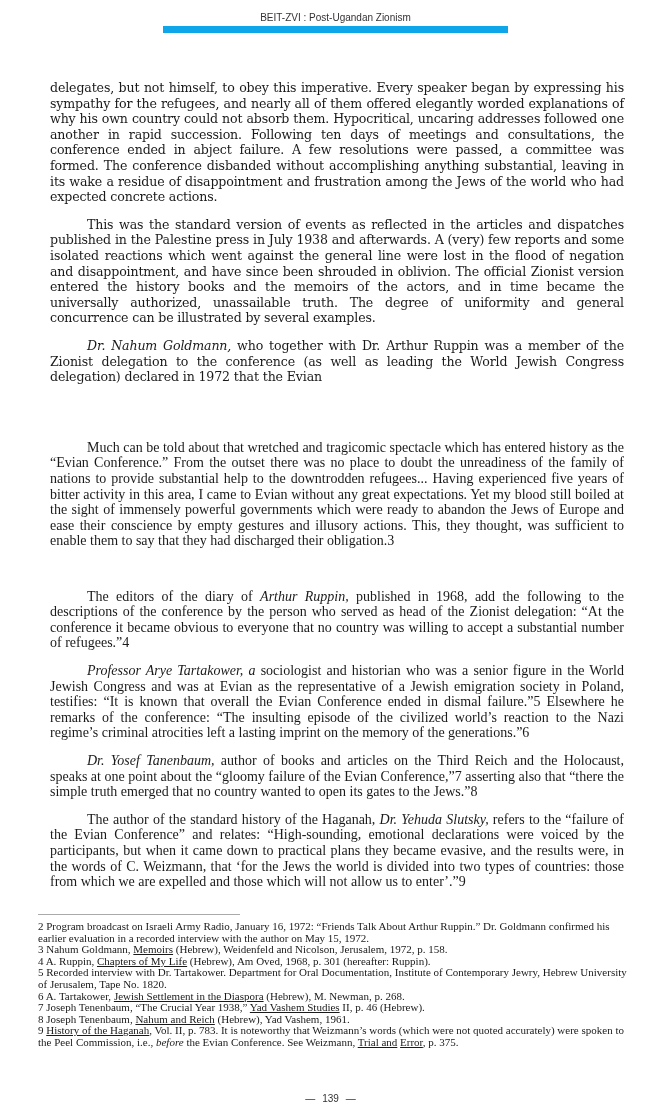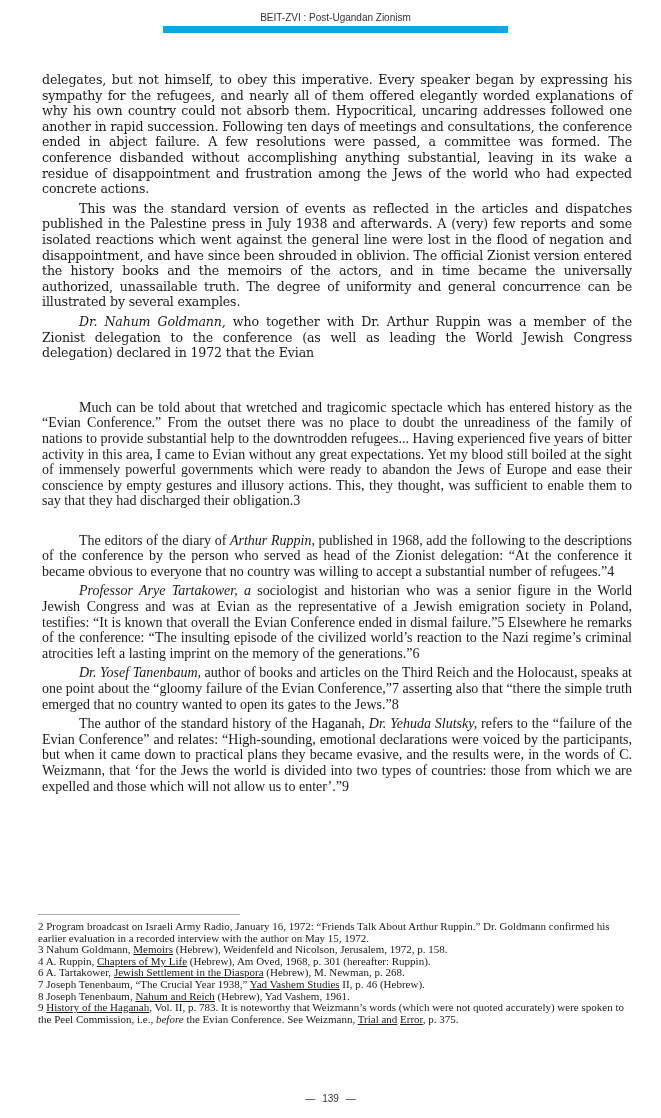--- a/index.html
+++ b/index.html
@@ -12,21 +12,21 @@
     font-family: "Liberation Sans", sans-serif; font-size: 10px; color: #333;
     padding-bottom: 3px;
     border-bottom: 7px solid #0ea5e9;
   }
 
   .body-text {
     position: absolute; left: 38px; top: 68px; width: 598px;
     font-family: "DejaVu Serif", serif; font-size: 12.6px; line-height: 15.6px;
     text-align: justify; letter-spacing: -0.15px;
   }
-  .body-text p { margin: 4px; }
+  .body-text p { margin: 12px; }
   .indent { text-indent: 37px; }
   .gap { height: 15.6px; }
   .cond { font-family: "Liberation Serif", serif; font-size: 14px; line-height: 15.6px; letter-spacing: 0; }
   .body-text em { }
 
   .fn-rule {
     position: absolute; left: 38px; top: 914px; width: 202px; height: 0;
     border-top: 1px solid #aaa;
   }
   .footnotes {
@@ -64,20 +64,21 @@
     <p class="indent cond"><em>Dr. Yosef Tanenbaum,</em><span> author  of  books  and  articles  on  the  Third  Reich  and  the Holocaust,  speaks  at  one  point  about  the  “gloomy  failure  of  the  Evian  Conference,”7 asserting also that “there the simple truth emerged that no  country  wanted  to  open  its gates to the Jews.”8</span></p>
     <p class="indent cond"><span>The author of the  standard  history  of  the  Haganah, </span><em>Dr. Yehuda Slutsky,</em><span> refers  to the  “failure  of  the  Evian  Conference”  and  relates:  “High-sounding,     emotional declarations were voiced by the participants, but when it came down  to  practical  plans they  became  evasive,  and  the  results  were,  in  the  words  of  C.  Weizmann,  that  ‘for  the Jews the world is divided into two types  of  countries:  those  from  which  we  are  expelled and those which will not allow us to enter’.”9</span></p>
   </div>
 
   <div class="fn-rule"></div>
 
   <div class="footnotes">
     <p>2 Program broadcast on Israeli Army Radio, January 16, 1972: “Friends Talk About Arthur Ruppin.” Dr. Goldmann confirmed his earlier evaluation in a recorded interview with the author on May 15, 1972.</p>
     <p><span>3 Nahum Goldmann, </span><u>Memoirs</u><span> (Hebrew), Weidenfeld and Nicolson, Jerusalem, 1972, p. 158.</span></p>
     <p><span>4 A. Ruppin, </span><u>Chapters of My Life</u><span> (Hebrew), Am Oved, 1968, p. 301 (hereafter: Ruppin).</span></p>
+    <p>5 Recorded interview with Dr. Tartakower. Department for Oral Documentation, Institute of Contemporary Jewry, Hebrew University of Jerusalem, Tape No. 1820.</p>
     <p><span>6 A. Tartakower, </span><u>Jewish Settlement in the Diaspora</u><span> (Hebrew), M. Newman, p. 268.</span></p>
     <p><span>7 Joseph Tenenbaum, “The Crucial Year 1938,” </span><u>Yad Vashem Studies</u><span> II, p. 46 (Hebrew).</span></p>
     <p><span>8 Joseph Tenenbaum, </span><u>Nahum and Reich</u><span> (Hebrew), Yad Vashem, 1961.</span></p>
     <p><span>9 </span><u>History of the Haganah</u><span>, Vol. II, p. 783. It is noteworthy that Weizmann’s words (which were not quoted accurately) were spoken to the Peel Commission, i.e., </span><em>before</em><span> the Evian Conference. See Weizmann, </span><u>Trial and</u><span> </span><u>Error</u><span>, p. 375.</span></p>
   </div>
 
   <div class="folio">
     <span class="dash">—</span><span>139</span><span class="dash">—</span>
   </div>
 

